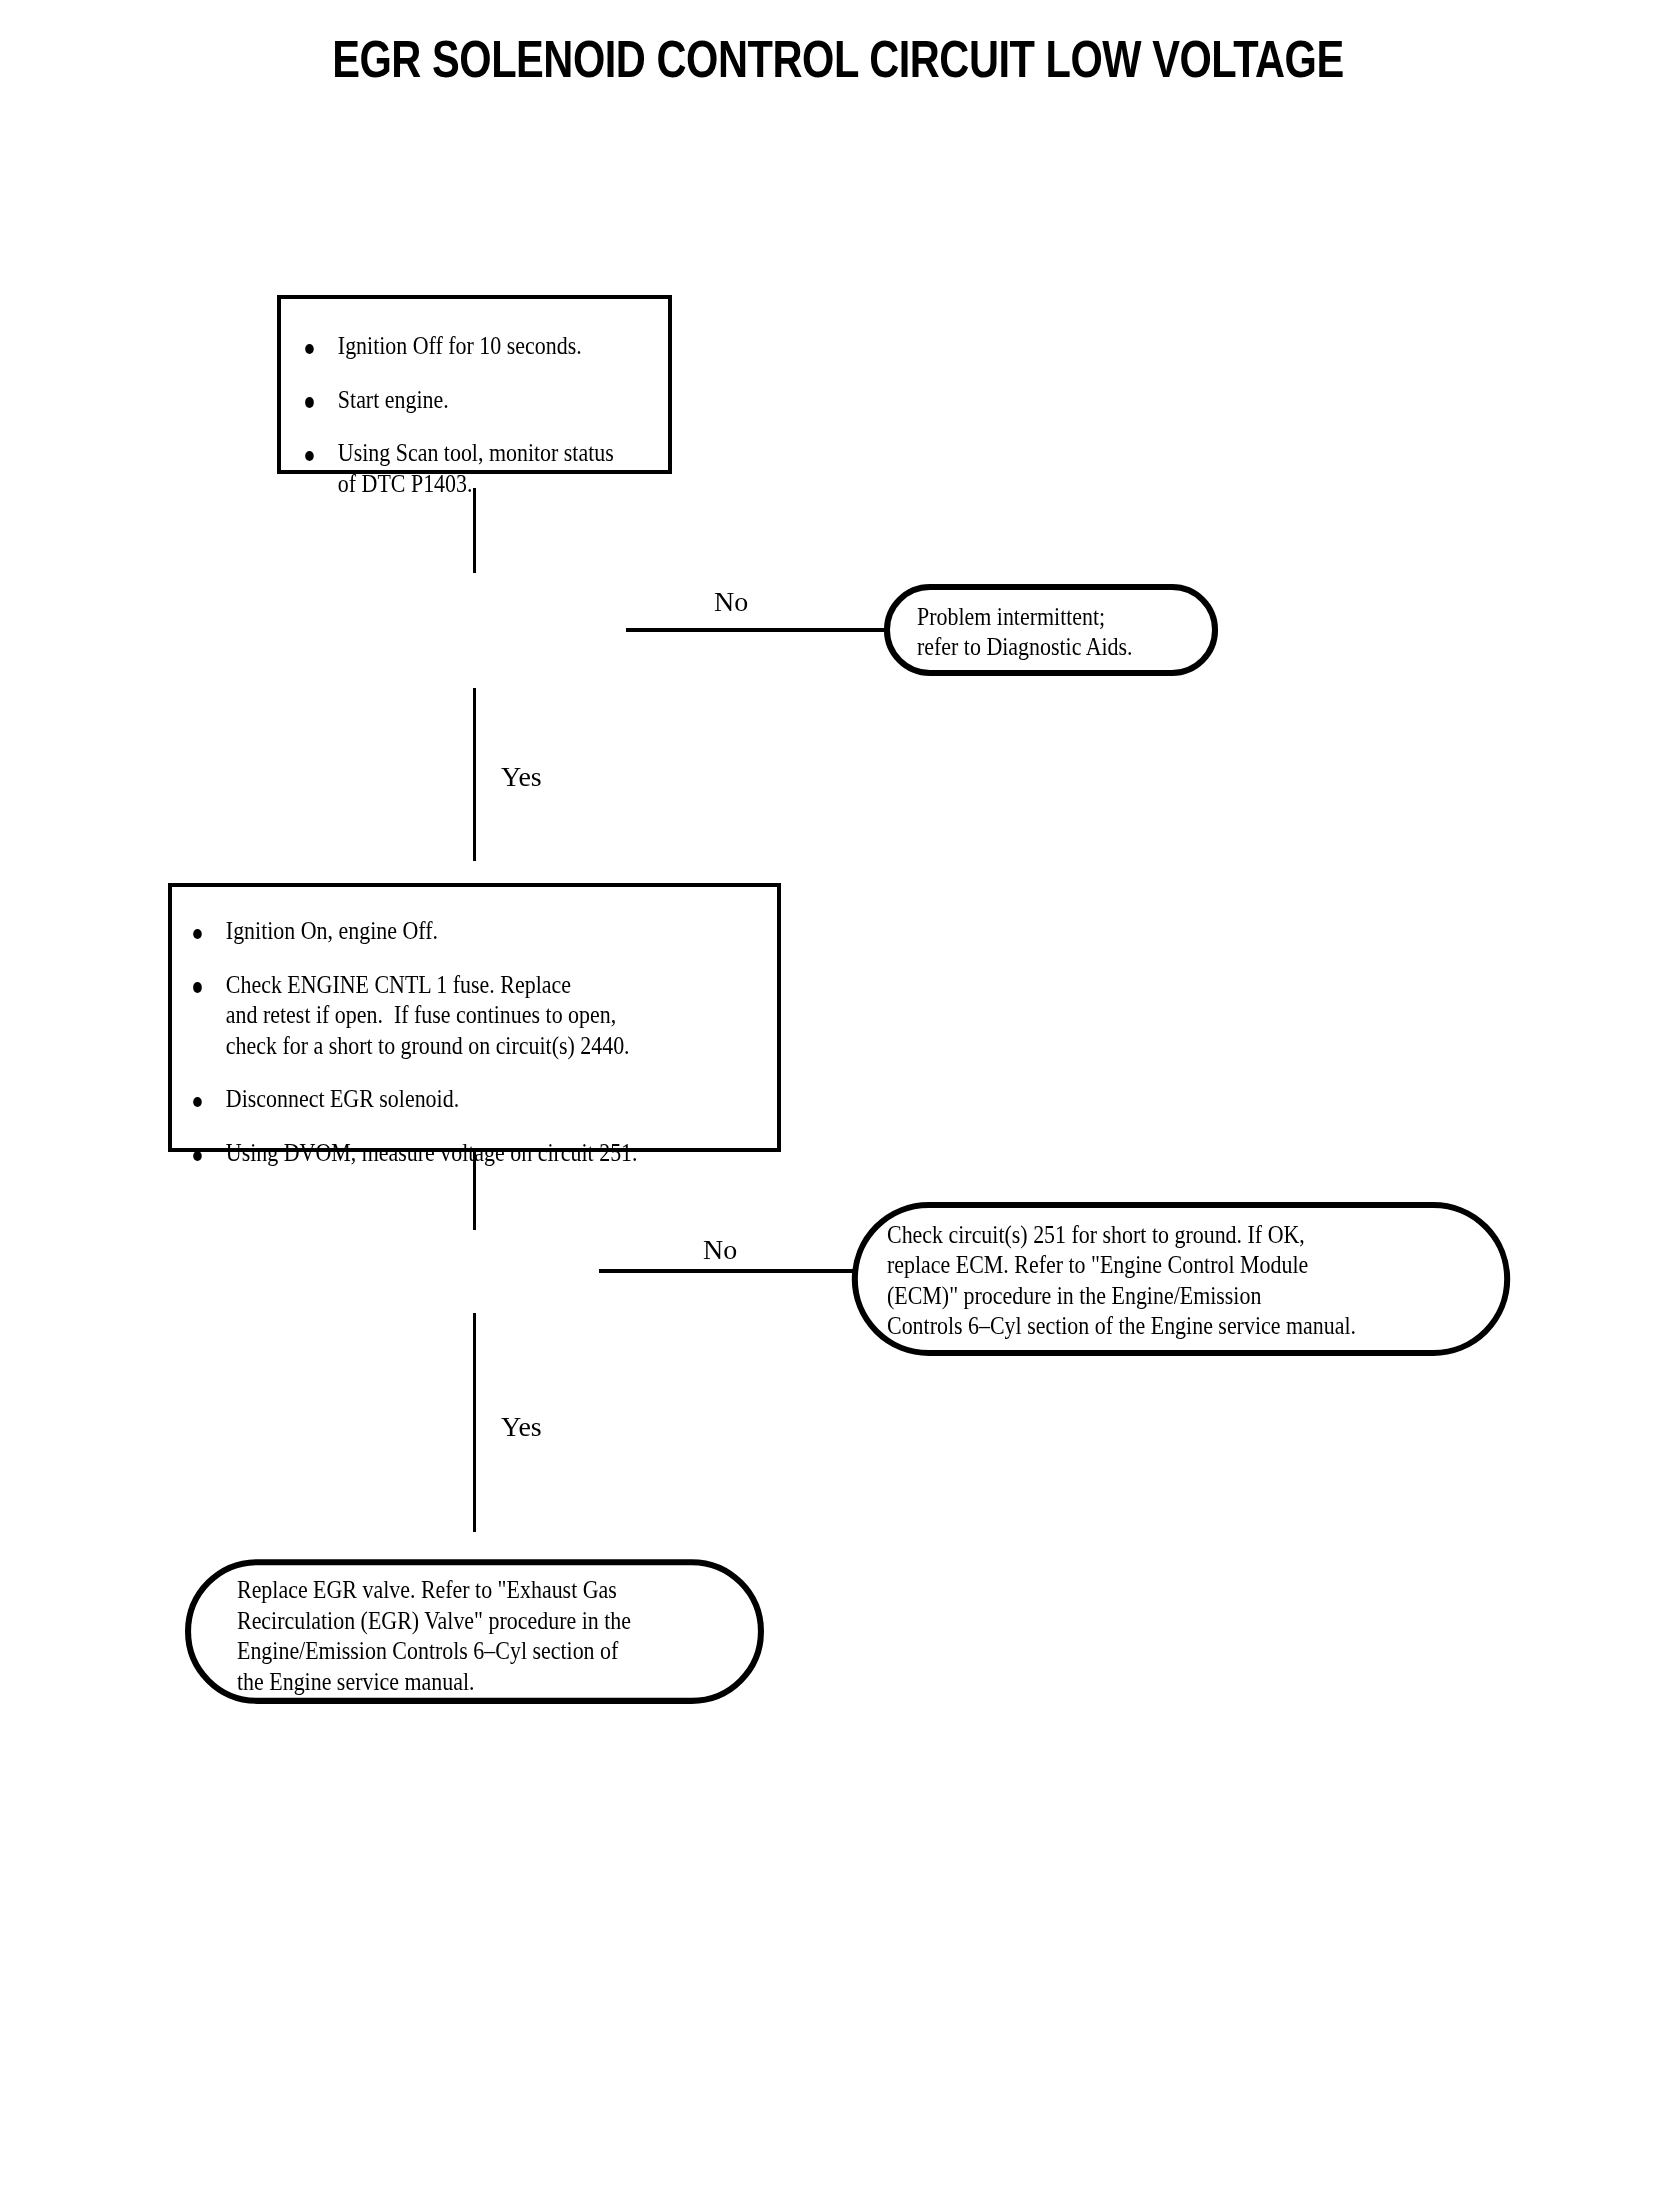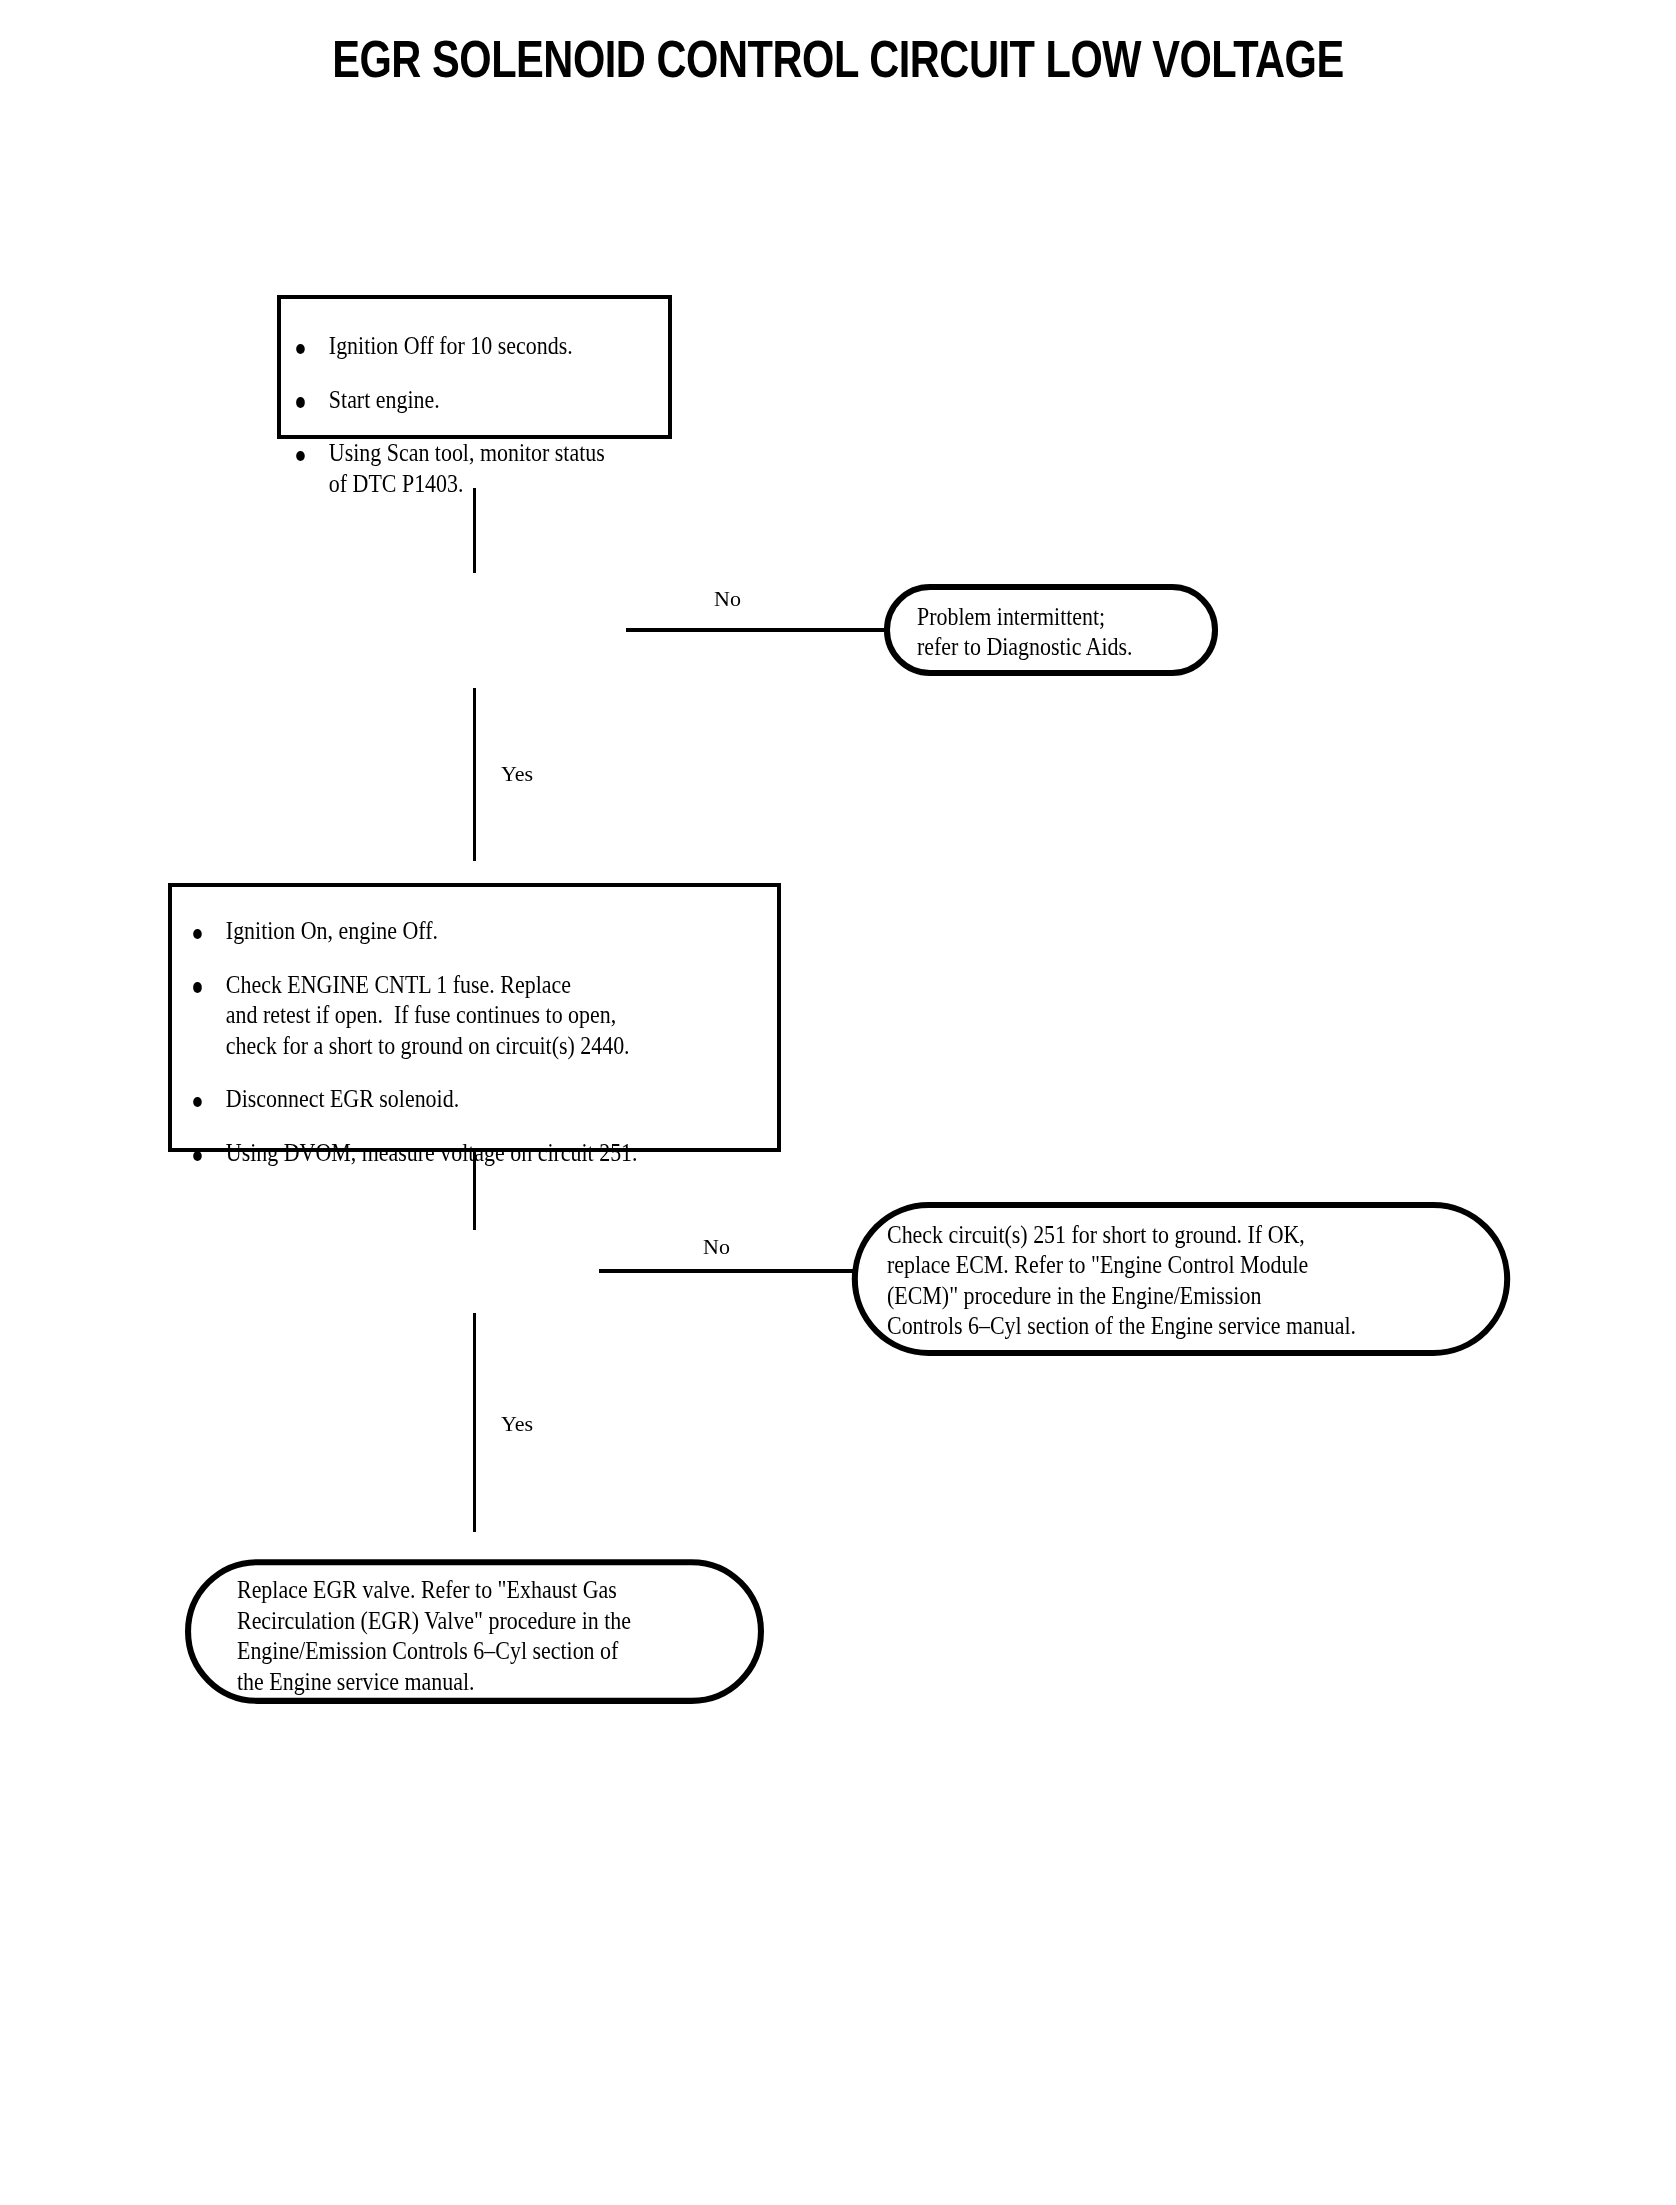--- a/index.html
+++ b/index.html
@@ -93,21 +93,21 @@
     position: absolute;
     font-size: 25.5px;
     line-height: 1.20;
     white-space: pre;
     transform: scaleX(0.86);
     transform-origin: left top;
   }
   
   .branch-label {
     position: absolute;
-    font-size: 22px;
+    font-size: 28px;
     line-height: 1;
     white-space: nowrap;
   }
   
   .term {
     position: absolute;
   }
   .term svg {
     position: absolute;
     left: 0;
@@ -139,21 +139,21 @@
       <line x1="781" y1="1132" x2="781" y2="1416"></line>
 
       <line x1="781" y1="1852" x2="781" y2="2024"></line>
 
       <line x1="985" y1="2091" x2="1405" y2="2091"></line>
 
       <line x1="781" y1="2160" x2="781" y2="2520"></line>
     </g>
   </svg>
 
-  <div class="node proc-box" style="left:277px; top:295px; width:395px; height:144px; padding:32px 18px 0 10px;">
+  <div class="node proc-box" style="left:277px; top:295px; width:395px; height:179px; padding:32px 18px 0 19px;">
     <ul class="bullets">
       <li>Ignition Off for 10 seconds.</li>
       <li>Start engine.</li>
       <li>Using Scan tool, monitor status
 of DTC P1403.</li>
     </ul>
   </div>
 
 
   <div class="branch-label" style="left:714px; top:588px;">No</div>

